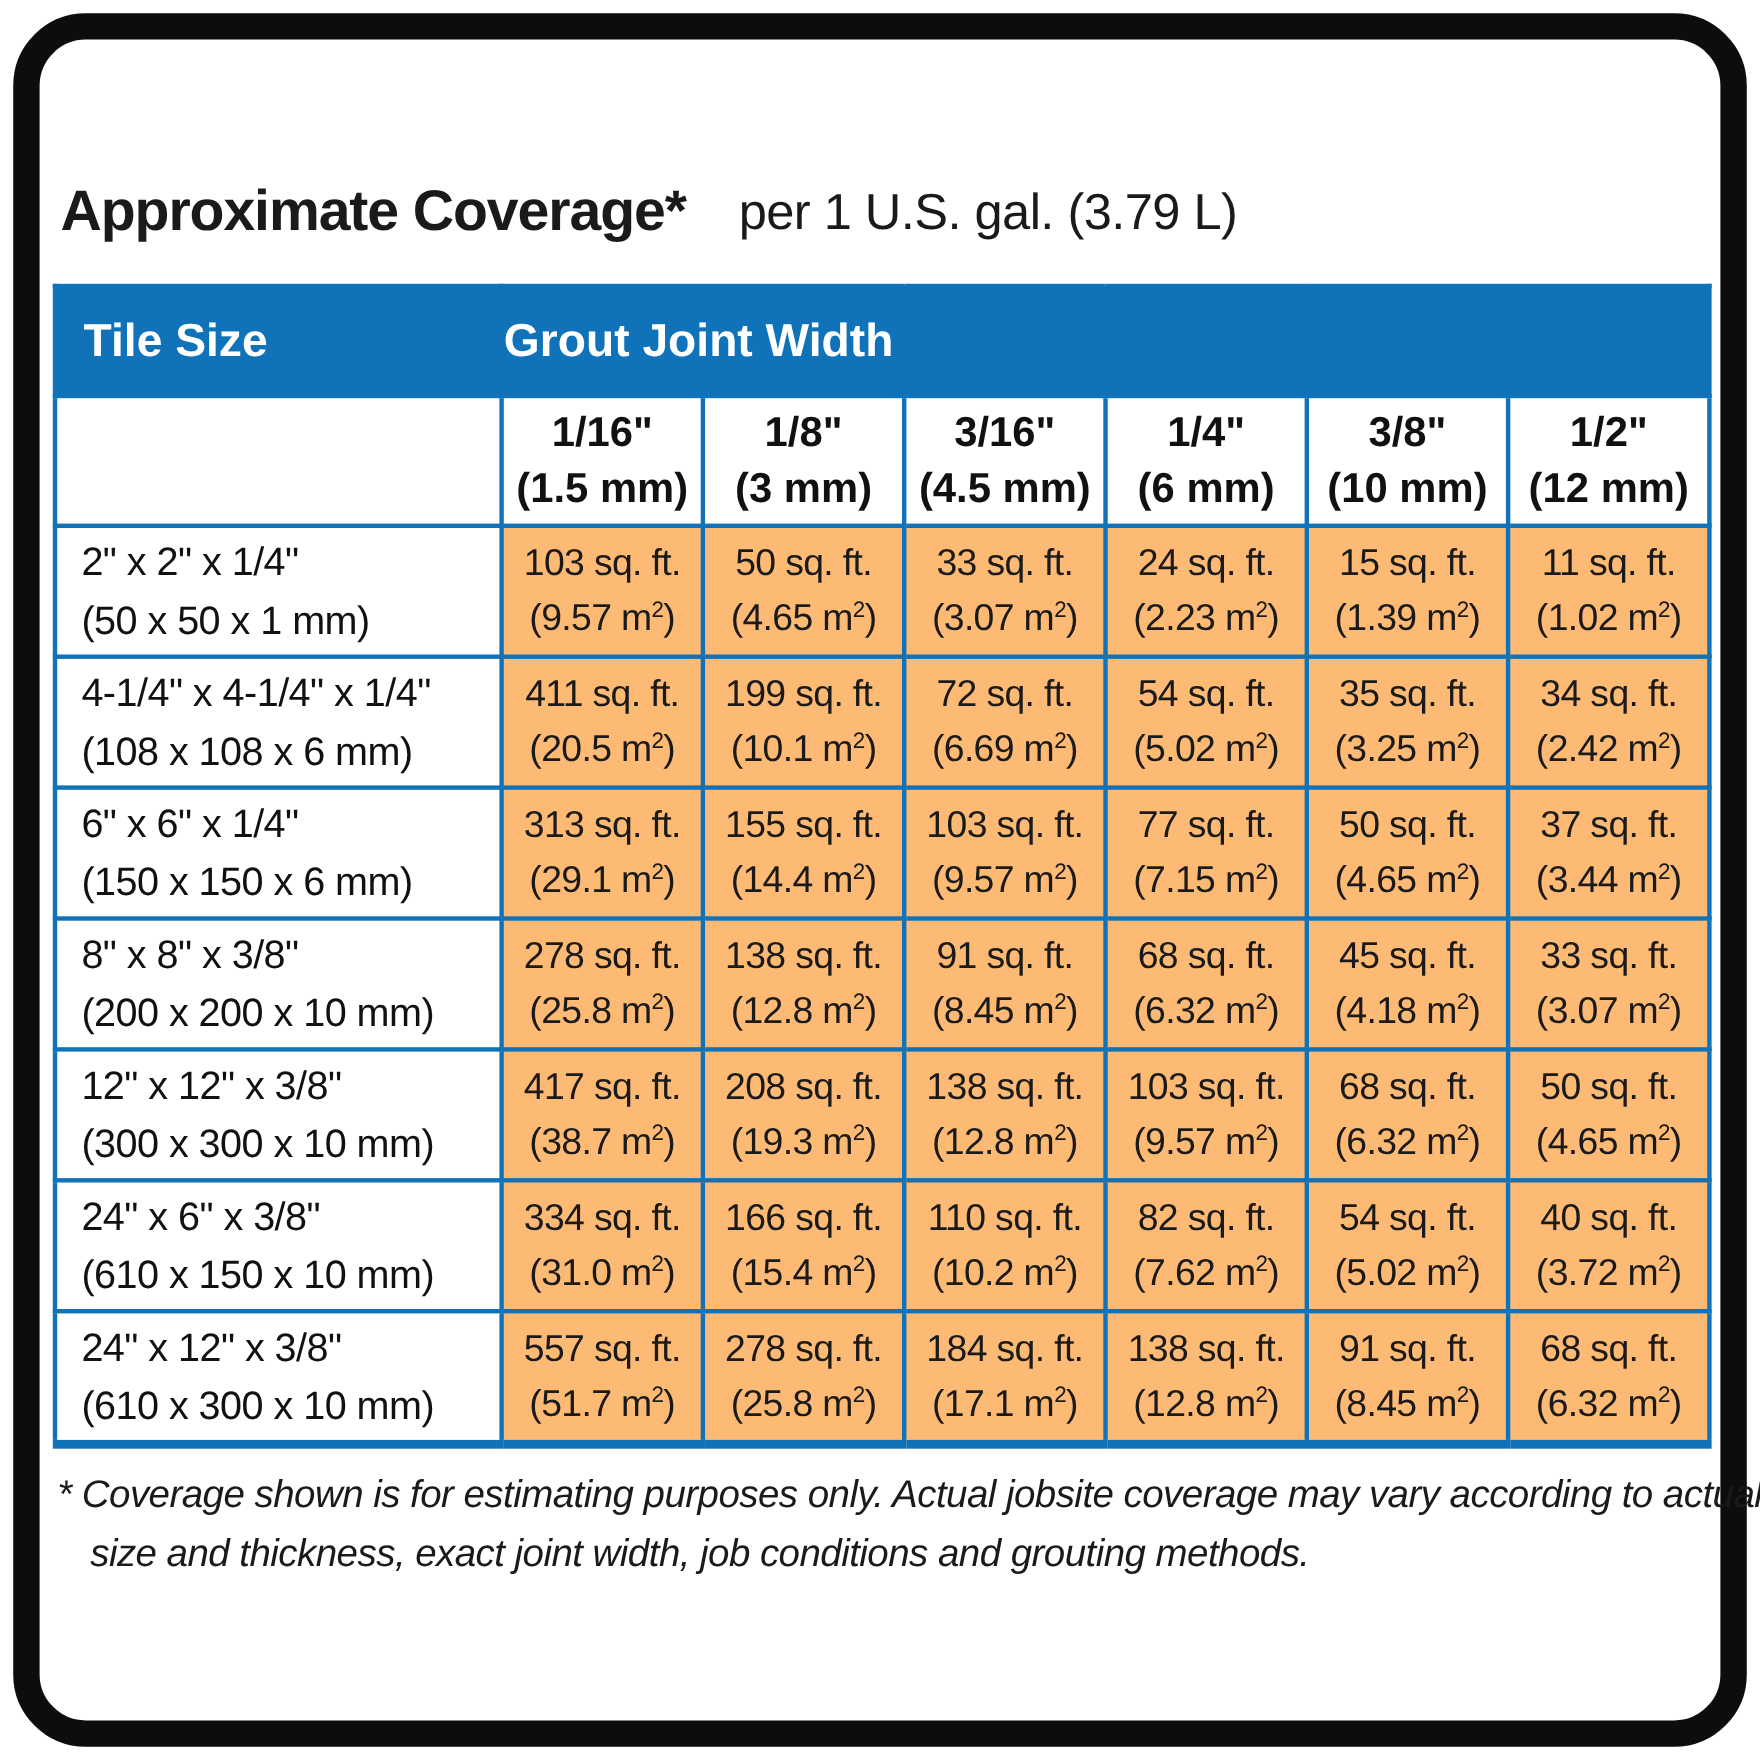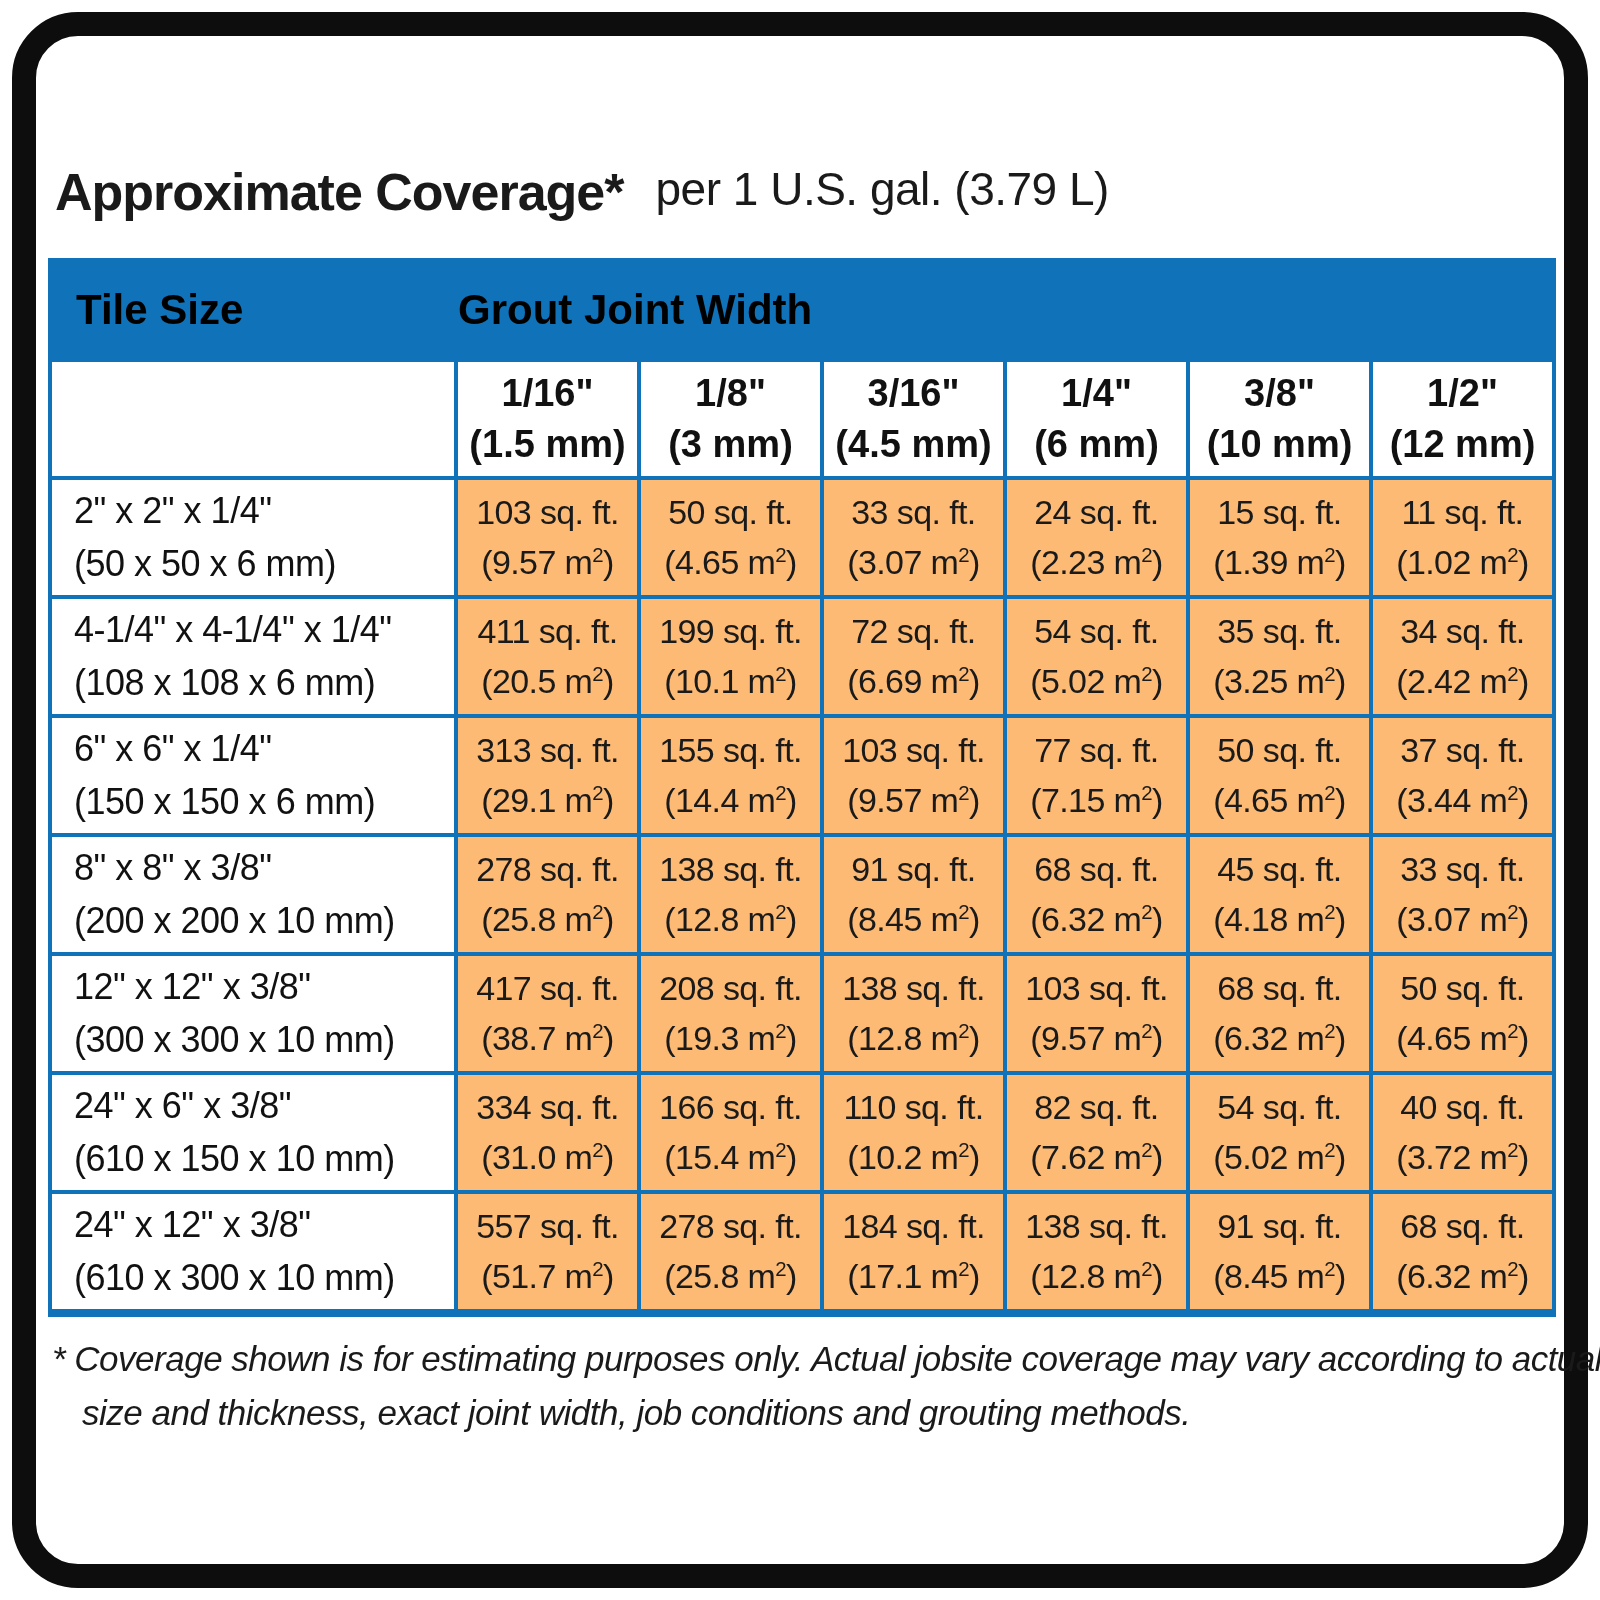--- a/index.html
+++ b/index.html
@@ -13,21 +13,21 @@
   .frame{
     position:absolute;
     left:12px;top:12px;right:12px;bottom:12px;
     border:24px solid #0d0d0d;
     border-radius:66px;
     pointer-events:none;
   }
   .title-wrap{
     position:absolute;
     left:55px;top:162px;
-    display:flex;align-items:flex-start;
+    display:flex;align-items:center;gap:16px;
     white-space:nowrap;
   }
   .title-bold{
     font-size:52px;font-weight:bold;letter-spacing:-1px;
   }
   .title-reg{
     font-size:46px;font-weight:normal;letter-spacing:-0.5px;margin-left:32px;
   }
   table.coverage{
     position:absolute;
@@ -38,21 +38,21 @@
   }
   table.coverage col.tilecol{width:406px;}
   table.coverage col.datacol{width:183px;}
   table.coverage th,table.coverage td{
     border:4px solid #1072b8;
     padding:0;
     vertical-align:middle;
   }
   tr.band th{
     background:#1072b8;
-    color:#000000;
+    color:#ffffff;
     height:96px;
     font-size:42px;font-weight:bold;
     border-color:#1072b8;
   }
   tr.band th.tile-head{text-align:left;padding-left:24px;}
   tr.band th.gjw-head{text-align:left;}
   tr.subhead th{
     background:#ffffff;color:#111;
     height:114px;
     font-size:38px;font-weight:bold;
@@ -134,21 +134,21 @@
         <th>
           <div>1/2"</div>
           <div>(12 mm)</div>
         </th>
       </tr>
   </thead>
   <tbody id="coverage-body">
   <tr>
         <th class="tilecell">
           <div>2" x 2" x 1/4"</div>
-          <div>(50 x 50 x 6 mm)</div>
+          <div>(50 x 50 x 1 mm)</div>
         </th>
         <td class="datacell">
           <div>103 sq. ft.</div>
           <div>(9.57 m<sup>2</sup>)</div>
         </td>
         <td class="datacell">
           <div>50 sq. ft.</div>
           <div>(4.65 m<sup>2</sup>)</div>
         </td>
         <td class="datacell">

